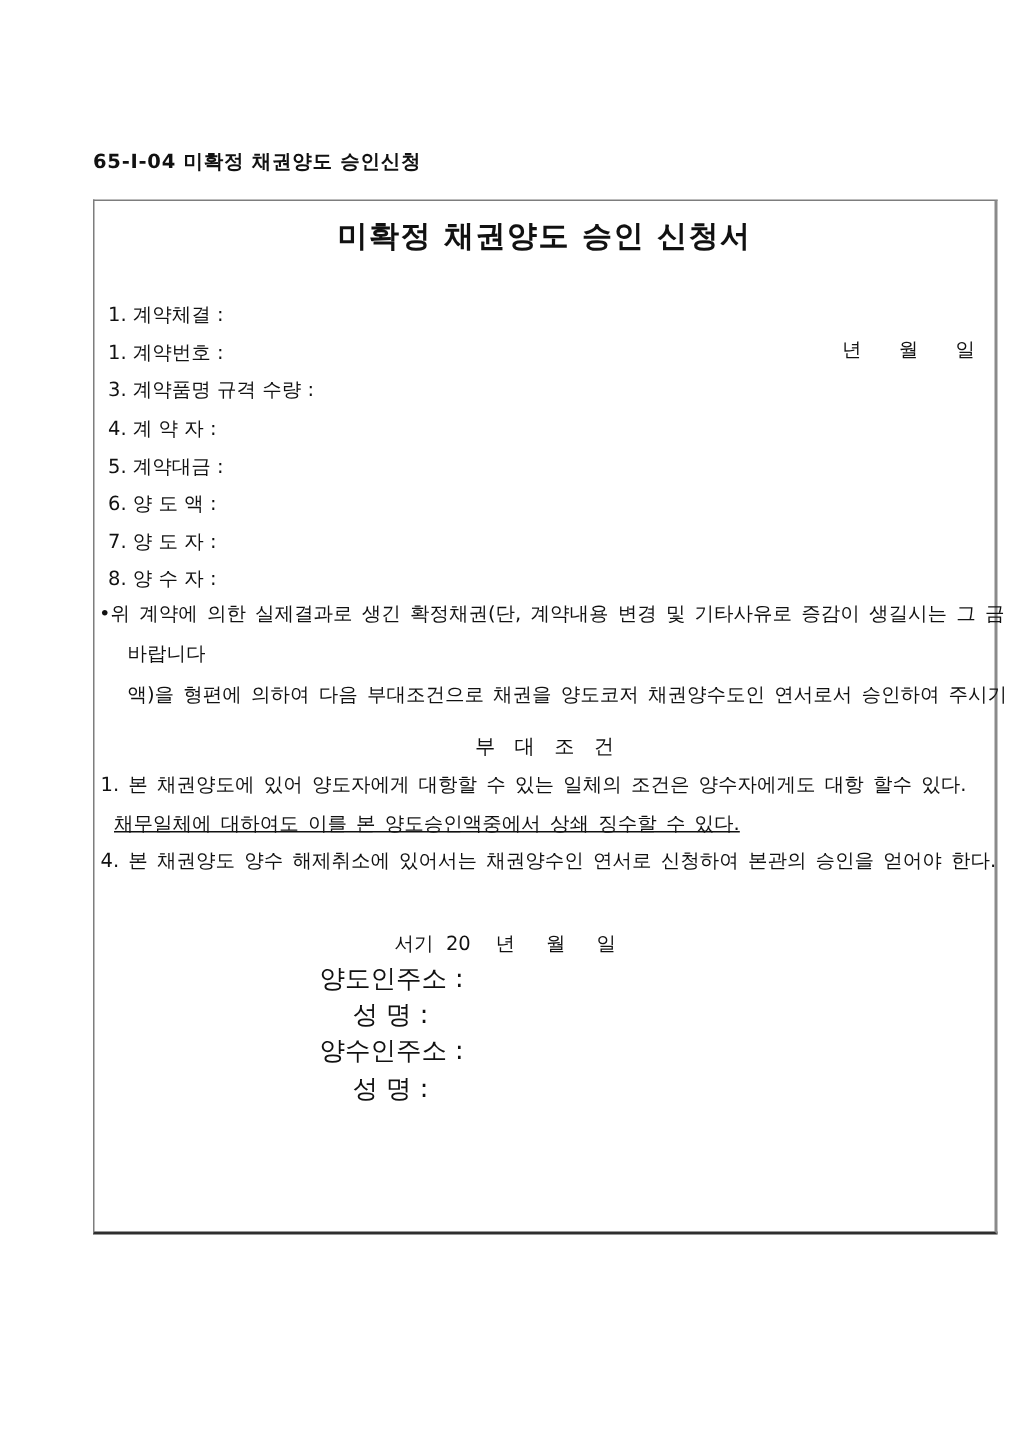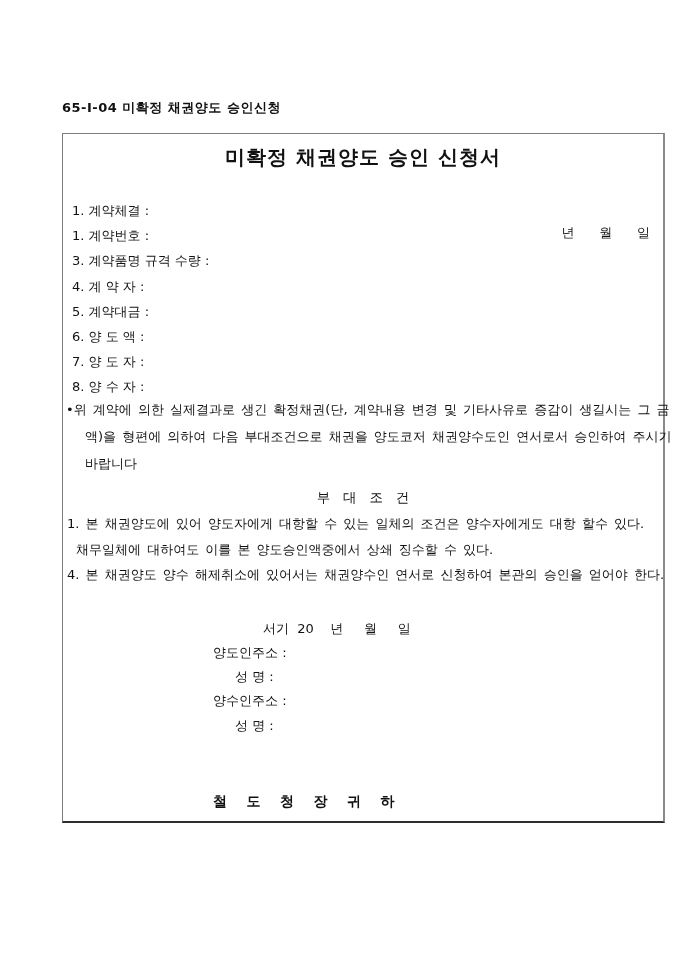--- a/index.html
+++ b/index.html
@@ -47,29 +47,29 @@
   .request-line { font-size: 13px; line-height: 27px; white-space: pre; word-spacing: 2px; }
   .request-line.cont { padding-left: 19px; }
 
   .cond-heading {
     position: absolute; top: 355px; left: 0; width: 100%;
     text-align: center; font-size: 13.5px; white-space: pre;
   }
 
   .cond-lines { position: absolute; left: 4px; top: 377px; }
   .cond-line { font-size: 13px; line-height: 25.6px; white-space: pre; word-spacing: 2px; }
-  .cond-line.indent { padding-left: 9px; }
+  .cond-line.indent { padding-left: 9px; text-decoration: underline; }
 
   .sig-date {
     position: absolute; left: 200px; top: 486px;
     font-size: 13px; white-space: pre;
   }
 
   .sig-lines { position: absolute; left: 0; top: 507px; width: 100%; }
-  .sig-line { font-size: 13px; line-height: 24.2px; white-space: pre; }
+  .sig-line { font-size: 17px; line-height: 24.2px; white-space: pre; }
   .sig-line.addr { padding-left: 150px; }
   .sig-line.name { padding-left: 172px; }
 
   .addressee {
     position: absolute; left: 150px; top: 659px;
     font-size: 14px; font-weight: bold; white-space: pre;
   }
 </style>
 </head>
 <body>
@@ -90,37 +90,36 @@
       <div class="field-row">3. 계약품명 규격 수량 :</div>
       <div class="field-row">4. 계 약 자 :</div>
       <div class="field-row">5. 계약대금 :</div>
       <div class="field-row">6. 양 도 액 :</div>
       <div class="field-row">7. 양 도 자 :</div>
       <div class="field-row">8. 양 수 자 :</div>
     </div>
 
     <div class="request">
       <div class="request-line lead">•위 계약에 의한 실제결과로 생긴 확정채권(단, 계약내용 변경 및 기타사유로 증감이 생길시는 그 금</div>
+      <div class="request-line cont">바랍니다</div>
       <div class="request-line cont">액)을 형편에 의하여 다음 부대조건으로 채권을 양도코저 채권양수도인 연서로서 승인하여 주시기</div>
-      <div class="request-line cont">바랍니다</div>
     </div>
 
     <div class="cond-heading">부   대   조   건</div>
 
     <div class="cond-lines">
       <div class="cond-line">1. 본 채권양도에 있어 양도자에게 대항할 수 있는 일체의 조건은 양수자에게도 대항 할수 있다.</div>
       <div class="cond-line indent">채무일체에 대하여도 이를 본 양도승인액중에서 상쇄 징수할 수 있다.</div>
       <div class="cond-line">4. 본 채권양도 양수 해제취소에 있어서는 채권양수인 연서로 신청하여 본관의 승인을 얻어야 한다.</div>
     </div>
 
     <div class="sig-date">서기  20    년     월     일</div>
 
     <div class="sig-lines">
       <div class="sig-line addr">양도인주소 :</div>
       <div class="sig-line name">성 명 :</div>
       <div class="sig-line addr">양수인주소 :</div>
       <div class="sig-line name">성 명 :</div>
     </div>
 
-    <div class="addressee">철    도    청    장    귀    하</div>
 
   </div>
 </div>
 
 </body></html>

